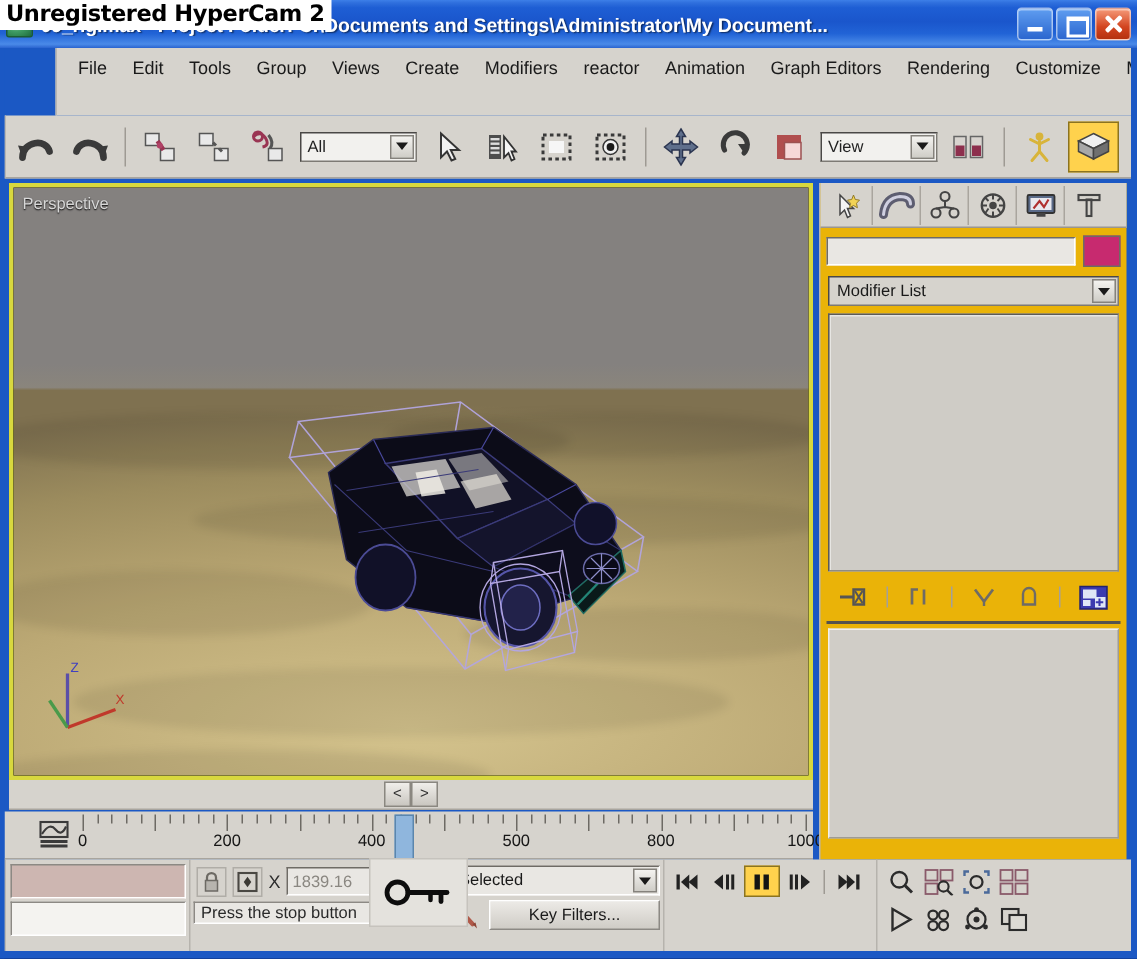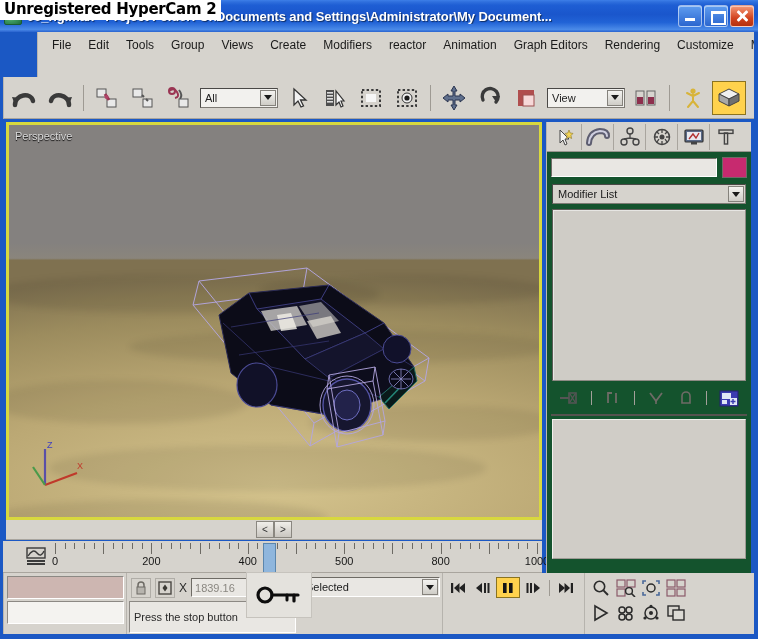--- a/index.html
+++ b/index.html
@@ -238,21 +238,21 @@
     position: absolute; top: 0px;
     width: 13px; height: 30px;
     background: #8fb6dd;
     border: 1px solid #5b86ad;
   }
 
   
   .cmdpanel {
     position: absolute; left: 546px; top: 122px;
     width: 205px; height: 451px;
-    background: #14532d;
+    background: #eab308;
     border-left: 1px solid #b9b6b0;
   }
   .cp-tabs {
     display: flex; height: 30px;
     background: #d6d3cd;
     padding: 2px 1px 0 3px;
     border-bottom: 1px solid #9a968f;
   }
   .cp-tab {
     width: 32px; height: 26px;
@@ -354,21 +354,21 @@
     width: 96px; height: 19px;
     background: #e9e7e3;
     border: 1px solid #6e6b65;
     border-right-color:#fff; border-bottom-color:#fff;
     font-size: 11px; color: #8a8781;
     display: flex; align-items: center; padding-left: 3px;
     overflow: hidden;
   }
   .sb-prompt {
     margin: 2px 2px 0 2px;
-    height: 32px;
+    height: 15px;
     background: #e9e7e3;
     border: 1px solid #8c8984;
     border-right-color:#fff; border-bottom-color:#fff;
     font-size: 11px; color: #2a2a2a;
     display: flex; align-items: center; padding-left: 4px;
     overflow: hidden;
   }
   .sb-keys {
     width: 64px; padding: 4px 2px 0 3px;
     display: flex; flex-direction: column; gap: 3px;
@@ -905,20 +905,27 @@
       </div>
       <div class="sb-prompt">Press the stop button</div>
     </div>
 
 
     <div class="sb-keyset">
       <div class="sb-seldrop">
         <span>Selected</span>
         <span class="arrowbox"></span>
       </div>
+      <div class="sb-kfrow">
+        <svg width="22" height="20" viewBox="0 0 22 20">
+          <path d="M4 4 L15 16" stroke="#b05a4a" stroke-width="3" stroke-linecap="round"></path>
+          <path d="M15 16 L18 19 L17 15 Z" fill="#8c4436"></path>
+        </svg>
+        <div class="sb-kfilters">Key Filters...</div>
+      </div>
     </div>
 
     <div class="sb-playback">
       <div class="pb-row">
         <div class="pb-btn">
           <svg width="16" height="12" viewBox="0 0 16 12">
               <rect x="1" y="1" width="2.2" height="10" fill="#222"></rect>
               <path d="M15 1 L15 11 L9 6 Z" fill="#222"></path>
               <path d="M9.5 1 L9.5 11 L4 6 Z" fill="#222"></path>
             </svg>

